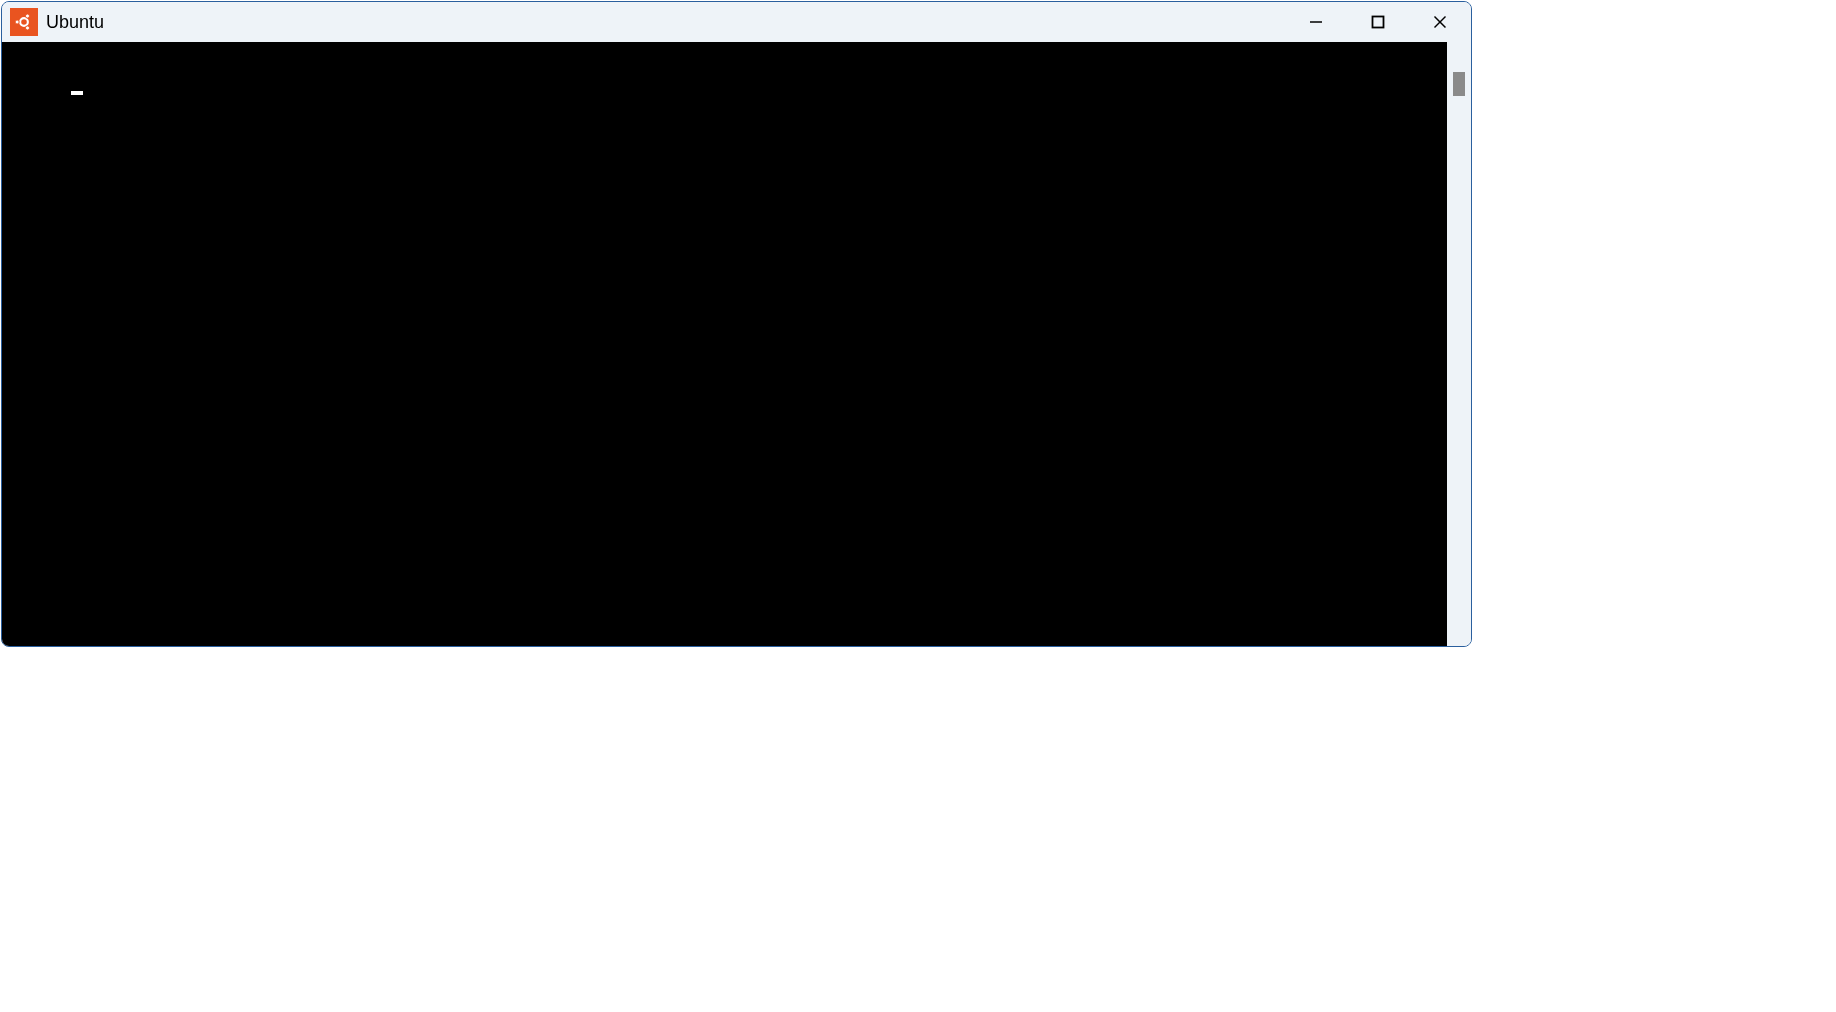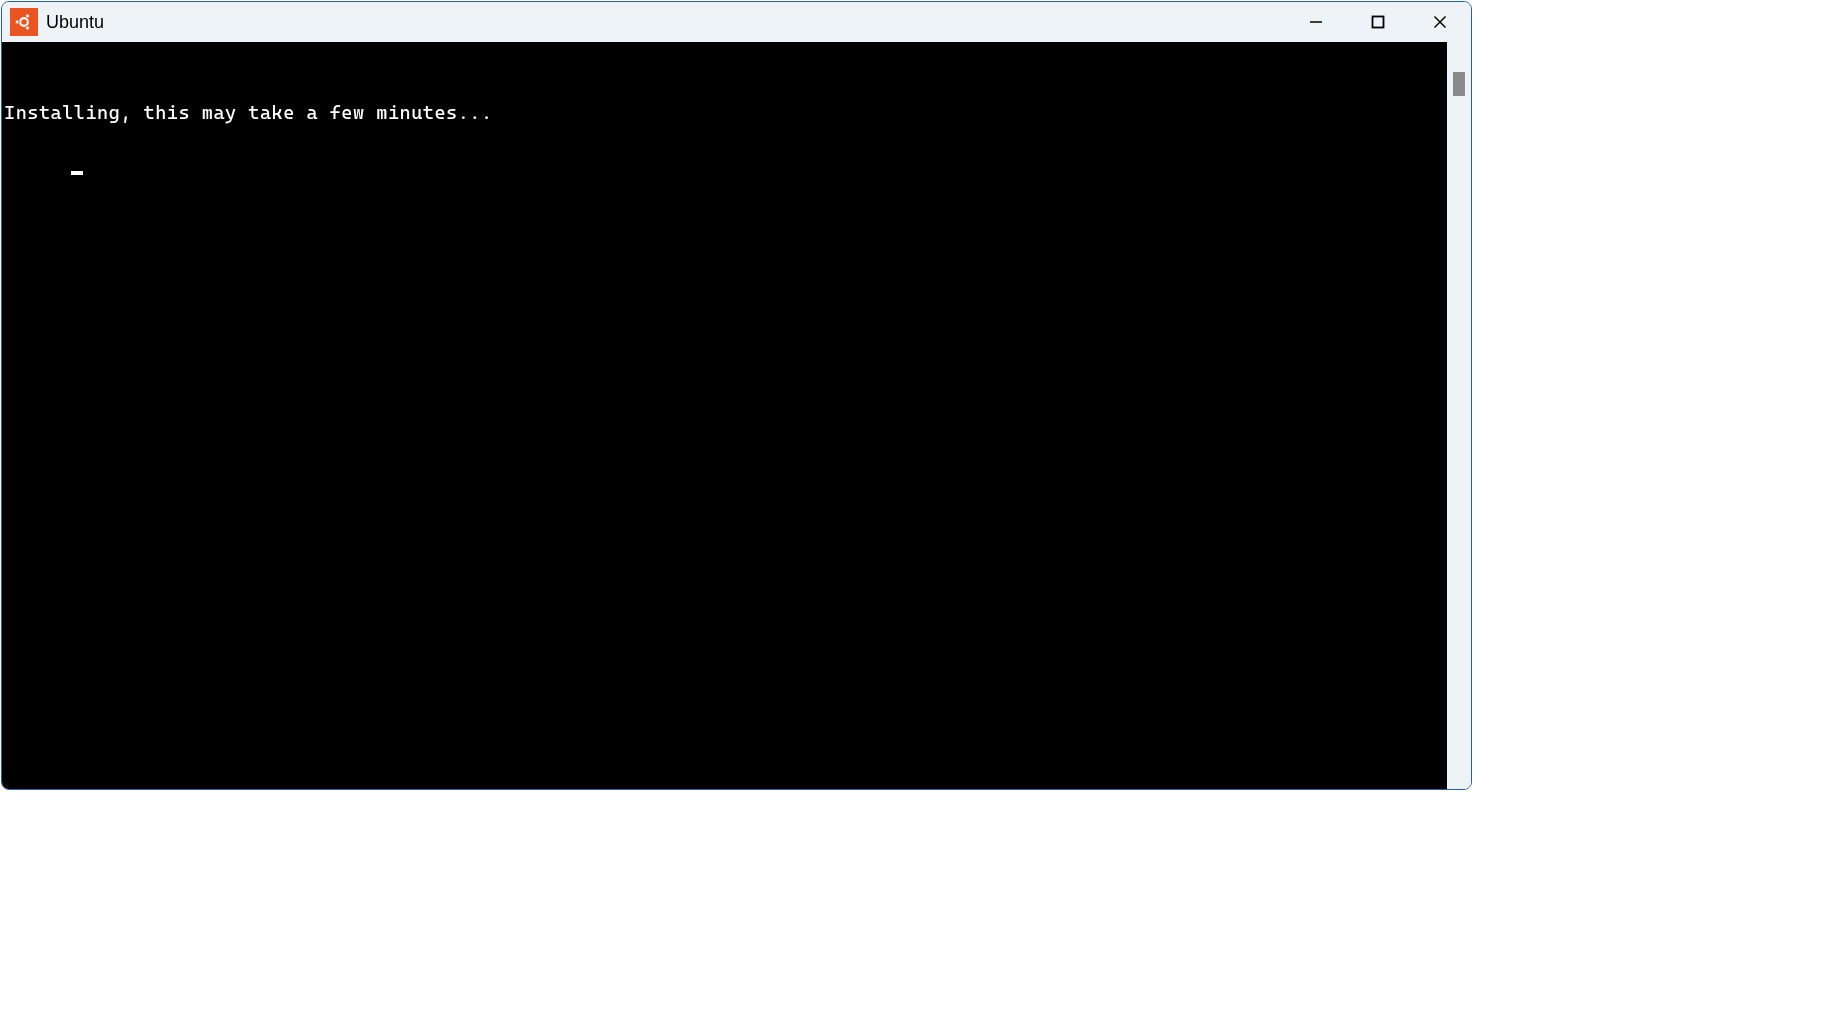--- a/index.html
+++ b/index.html
@@ -11,21 +11,21 @@
     body {
       width: 1836px;
       height: 1012px;
       background: #ffffff;
       font-family: 'Segoe UI', Tahoma, sans-serif;
       overflow: hidden;
     }
     
     .window {
       width: 1471px;
-      height: 789px;
+      height: 646px;
       background: #eef3f8;
       border: 1px solid #2a5f9e;
       border-radius: 8px;
       overflow: hidden;
       position: relative;
       margin: 1px;
     }
     
     .titlebar {
       height: 40px;
@@ -164,20 +164,19 @@
         <svg viewBox="0 0 16 16">
           <line x1="2.5" y1="2.5" x2="13.5" y2="13.5" stroke="#000000" stroke-width="1.5"></line>
           <line x1="13.5" y1="2.5" x2="2.5" y2="13.5" stroke="#000000" stroke-width="1.5"></line>
         </svg>
       </button>
     </div>
   </div>
 
   <div class="terminal-container">
     <div class="terminal">
-      <div class="terminal-line">Installing, this may take a few minutes...</div>
       <span class="cursor"></span>
     </div>
     <div class="scrollbar">
       <div class="scrollbar-thumb"></div>
     </div>
   </div>
 </div>
 
 </body></html>

